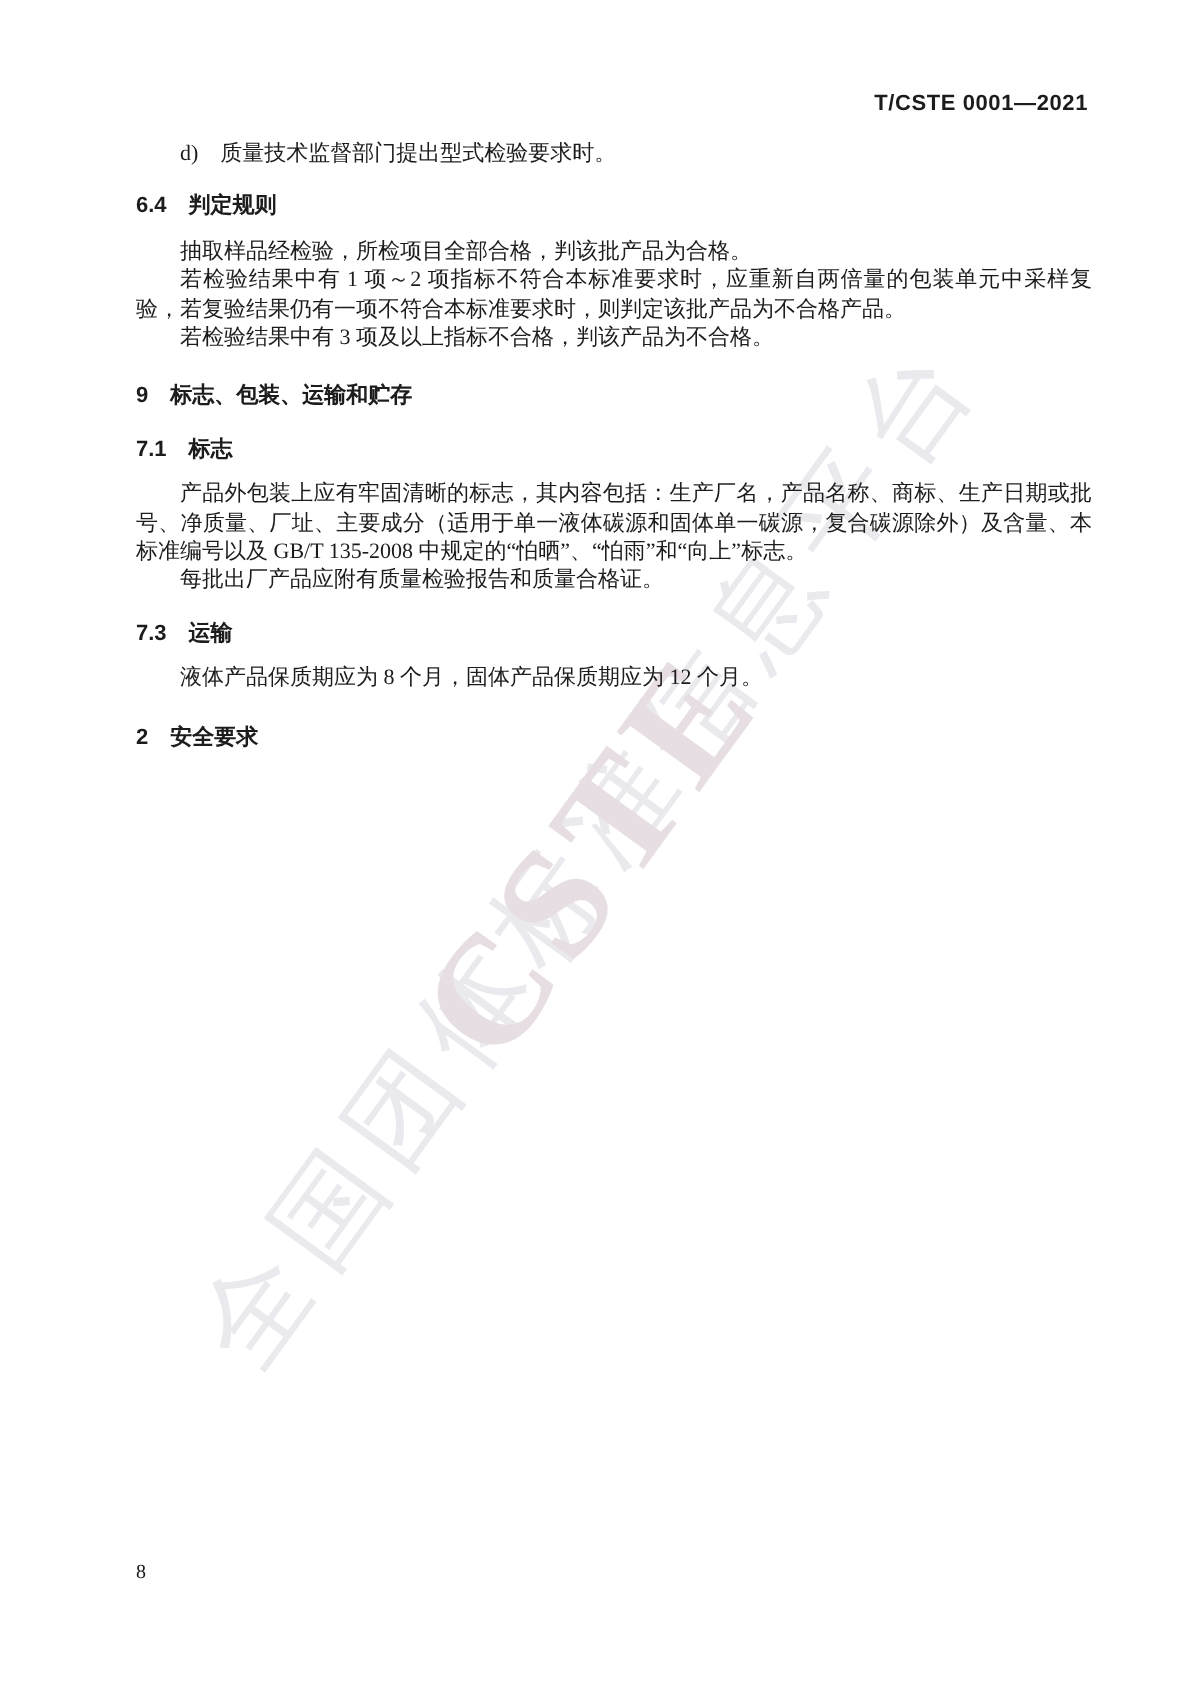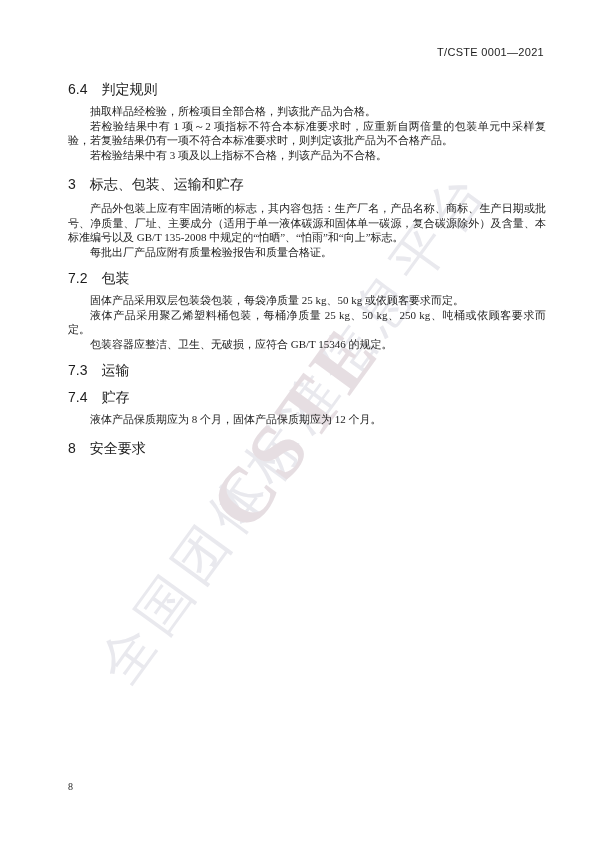--- a/index.html
+++ b/index.html
@@ -4,30 +4,30 @@
 <style>
   html,body{margin:0;padding:0;background:#ffffff;}
   .page{
     position:relative;width:600px;height:848px;background:#ffffff;
     font-family:"Liberation Serif","DejaVu Serif",serif;
     color:#1c1c1c;overflow:hidden;
   }
   .doc-number{
     position:absolute;top:46px;right:56px;
     font-family:"Liberation Sans","DejaVu Sans",sans-serif;
-    font-weight:normal;font-size:11px;letter-spacing:0.3px;z-index:2;
+    font-weight:bold;font-size:11px;letter-spacing:0.3px;z-index:2;
   }
   .content{
     position:absolute;left:68px;right:54px;top:70px;
     font-size:11px;line-height:14.4px;text-align:justify;z-index:2;
   }
   .para{margin:0;text-indent:2em;}
   .heading{
     font-family:"Liberation Sans","DejaVu Sans",sans-serif;
-    font-weight:normal;font-size:14px;margin:12px 0 8px 0;text-indent:0;
+    font-weight:bold;font-size:11px;margin:12px 0 8px 0;text-indent:0;
   }
   .heading.chapter{margin:15px 0 10px 0;}
   .page-number{position:absolute;left:68px;top:781px;font-size:10px;z-index:2;}
   .watermark{position:absolute;pointer-events:none;z-index:1;white-space:nowrap;}
   .wm-cn{
     left:-55px;top:390px;width:700px;text-align:center;
     transform:rotate(-54deg);transform-origin:50% 50%;
     font-size:54px;letter-spacing:8px;color:#e9e9ee;
     font-family:"Liberation Serif","DejaVu Serif",serif;
   }
@@ -43,54 +43,49 @@
 
 <div class="page">
 
   <div class="watermark wm-cn">全国团体标准信息平台</div>
   <div class="watermark wm-latin">CSTE</div>
 
   <div class="doc-number">T/CSTE 0001—2021</div>
 
   <div class="content">
 
+    <p class="para">d)　质量技术监督部门提出型式检验要求时。</p>
 
     <div>
       <h3 class="heading">6.4　判定规则</h3>
       <p class="para">抽取样品经检验，所检项目全部合格，判该批产品为合格。</p>
       <p class="para">若检验结果中有 1 项～2 项指标不符合本标准要求时，应重新自两倍量的包装单元中采样复验，若复验结果仍有一项不符合本标准要求时，则判定该批产品为不合格产品。</p>
       <p class="para">若检验结果中有 3 项及以上指标不合格，判该产品为不合格。</p>
     </div>
 
     <div>
-      <h3 class="heading chapter">3　标志、包装、运输和贮存</h3>
+      <h3 class="heading chapter">9　标志、包装、运输和贮存</h3>
     </div>
 
     <div>
+      <h3 class="heading">7.1　标志</h3>
       <p class="para">产品外包装上应有牢固清晰的标志，其内容包括：生产厂名，产品名称、商标、生产日期或批号、净质量、厂址、主要成分（适用于单一液体碳源和固体单一碳源，复合碳源除外）及含量、本标准编号以及 GB/T 135-2008 中规定的“怕晒”、“怕雨”和“向上”标志。</p>
       <p class="para">每批出厂产品应附有质量检验报告和质量合格证。</p>
     </div>
 
-    <div>
-      <h3 class="heading">7.2　包装</h3>
-      <p class="para">固体产品采用双层包装袋包装，每袋净质量 25 kg、50 kg 或依顾客要求而定。</p>
-      <p class="para">液体产品采用聚乙烯塑料桶包装，每桶净质量 25 kg、50 kg、250 kg、吨桶或依顾客要求而定。</p>
-      <p class="para">包装容器应整洁、卫生、无破损，应符合 GB/T 15346 的规定。</p>
-    </div>
 
     <div>
       <h3 class="heading">7.3　运输</h3>
     </div>
 
     <div>
-      <h3 class="heading">7.4　贮存</h3>
       <p class="para">液体产品保质期应为 8 个月，固体产品保质期应为 12 个月。</p>
     </div>
 
     <div>
-      <h3 class="heading chapter">8　安全要求</h3>
+      <h3 class="heading chapter">2　安全要求</h3>
     </div>
 
   </div>
 
   <div class="page-number">8</div>
 
 </div>
 
 </body></html>

